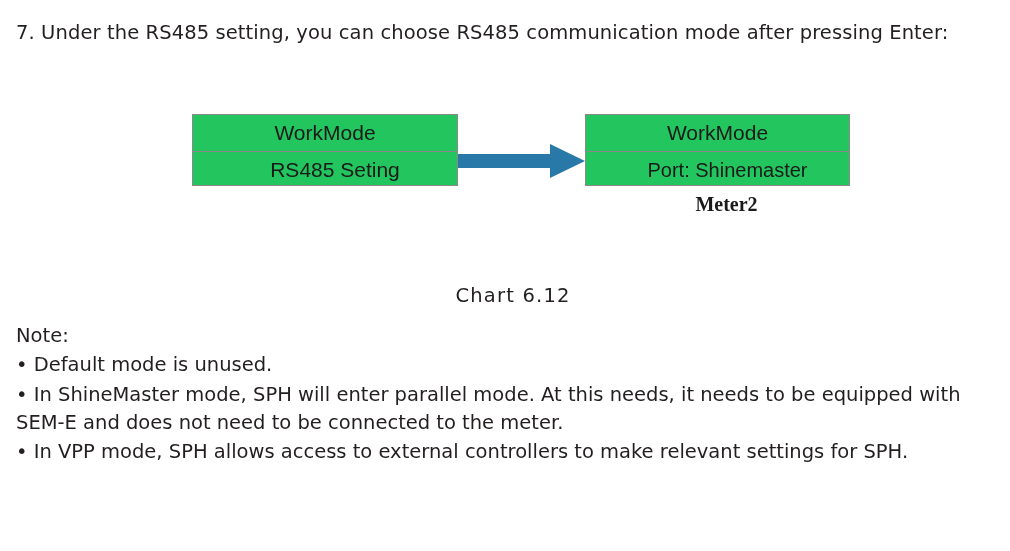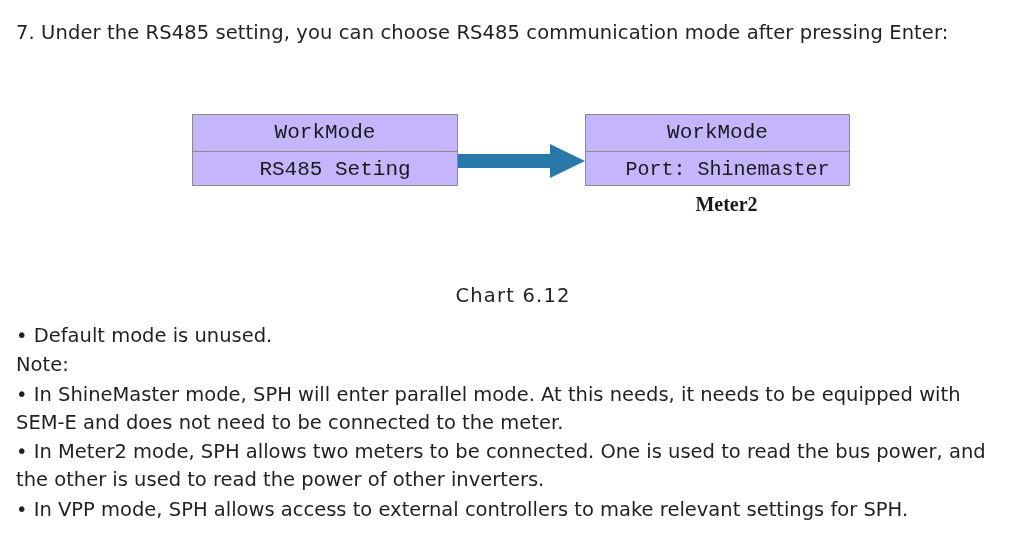--- a/index.html
+++ b/index.html
@@ -39,23 +39,23 @@
     position: absolute;
     left: 0;
     top: 108px;
     width: 1010px;
     height: 180px;
   }
 
   .box {
     position: absolute;
     border: 1px solid #8a8a8a;
-    background: #c4b5fd;
+    background: #22c55e;
     box-sizing: border-box;
-    font-family: Liberation Mono, monospace;
+    font-family: Liberation Sans, sans-serif;
     text-align: center;
   }
 
   .box-left {
     left: 192px;
     top: 6px;
     width: 266px;
     height: 72px;
   }
   .box-right {
@@ -159,20 +159,19 @@
 
     <div class="opt-list">
       <div>Meter2</div>
     </div>
 
   </div>
 
   <div class="caption">Chart 6.12</div>
 
   <div class="notes">
+    <p class="note-line">Note:</p>
     <p class="note-line">• Default mode is unused.</p>
-    <p class="note-line">Note:</p>
     <p class="note-line">• In ShineMaster mode, SPH will enter parallel mode. At this needs, it needs to be equipped with SEM-E and does not need to be connected to the meter.</p>
-    <p class="note-line">• In Meter2 mode, SPH allows two meters to be connected. One is used to read the bus power, and the other is used to read the power of other inverters.</p>
     <p class="note-line">• In VPP mode, SPH allows access to external controllers to make relevant settings for SPH.</p>
   </div>
 
 </div>
 
 </body></html>

